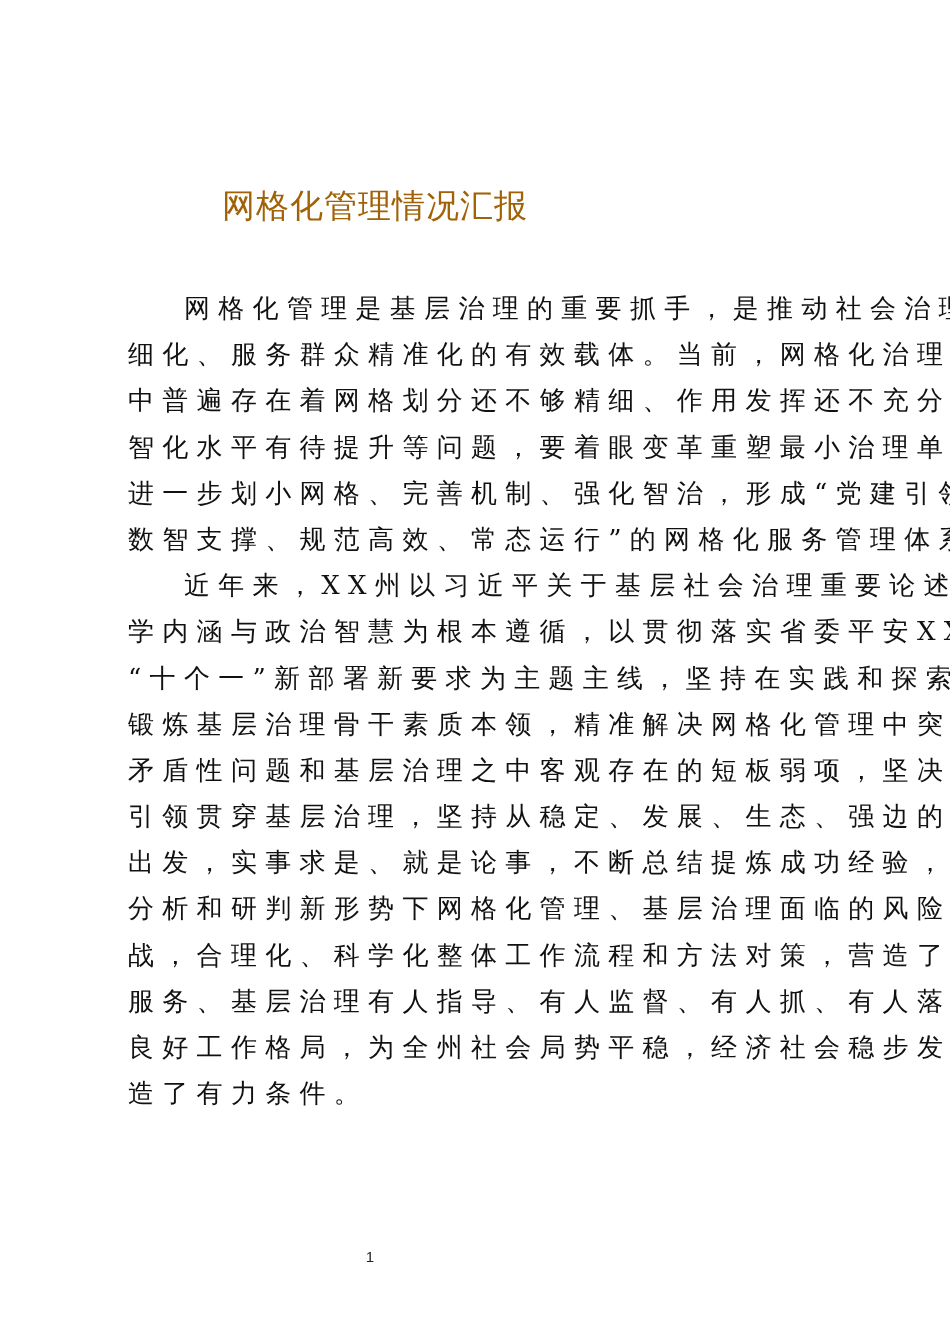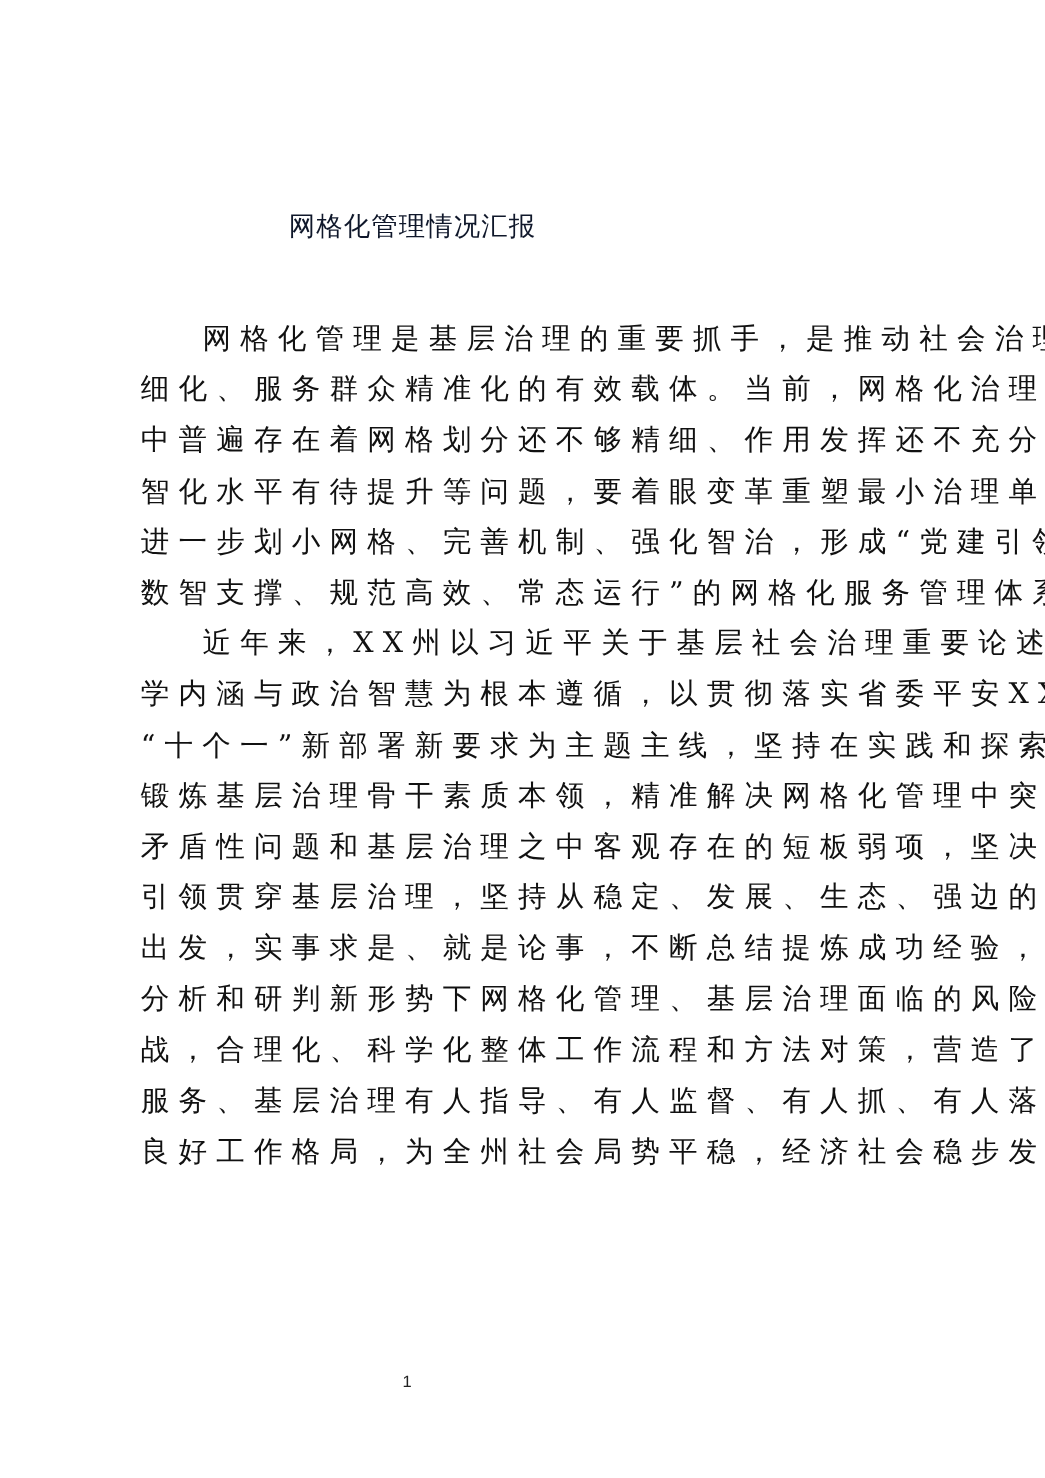--- a/index.html
+++ b/index.html
@@ -22,24 +22,24 @@
       height: 1344px;
       background: #ffffff;
     }
     .title {
       position: absolute;
       left: 0;
       width: 750px;
       top: 184px;
       text-align: center;
       font-family: "DejaVu Sans", sans-serif;
-      font-size: 24px;
+      font-size: 33px;
       line-height: 44px;
       letter-spacing: 1px;
-      color: #0f172a;
+      color: #a16207;
     }
     .body {
       position: absolute;
       left: 128px;
       top: 285px;
       width: 700px;
       font-family: "DejaVu Serif", serif;
       font-size: 26px;
       color: #111111;
     }
@@ -97,19 +97,20 @@
       <div class="line">学内涵与政治智慧为根本遵循，以贯彻落实省委平安XX建设</div>
       <div class="line">“十个一”新部署新要求为主题主线，坚持在实践和探索中</div>
       <div class="line">锻炼基层治理骨干素质本领，精准解决网格化管理中突出的</div>
       <div class="line">矛盾性问题和基层治理之中客观存在的短板弱项，坚决党建</div>
       <div class="line">引领贯穿基层治理，坚持从稳定、发展、生态、强边的维度</div>
       <div class="line">出发，实事求是、就是论事，不断总结提炼成功经验，深刻</div>
       <div class="line last">分析和研判新形势下网格化管理、基层治理面临的风险挑</div>
       <div class="line">战，合理化、科学化整体工作流程和方法对策，营造了网格</div>
       <div class="line">服务、基层治理有人指导、有人监督、有人抓、有人落实的</div>
       <div class="line">良好工作格局，为全州社会局势平稳，经济社会稳步发展创</div>
+      <div class="line last">造了有力条件。</div>
     </div>
 
   </div>
 
   <div class="page-number">1</div>
 
 </div>
 
 </body></html>

